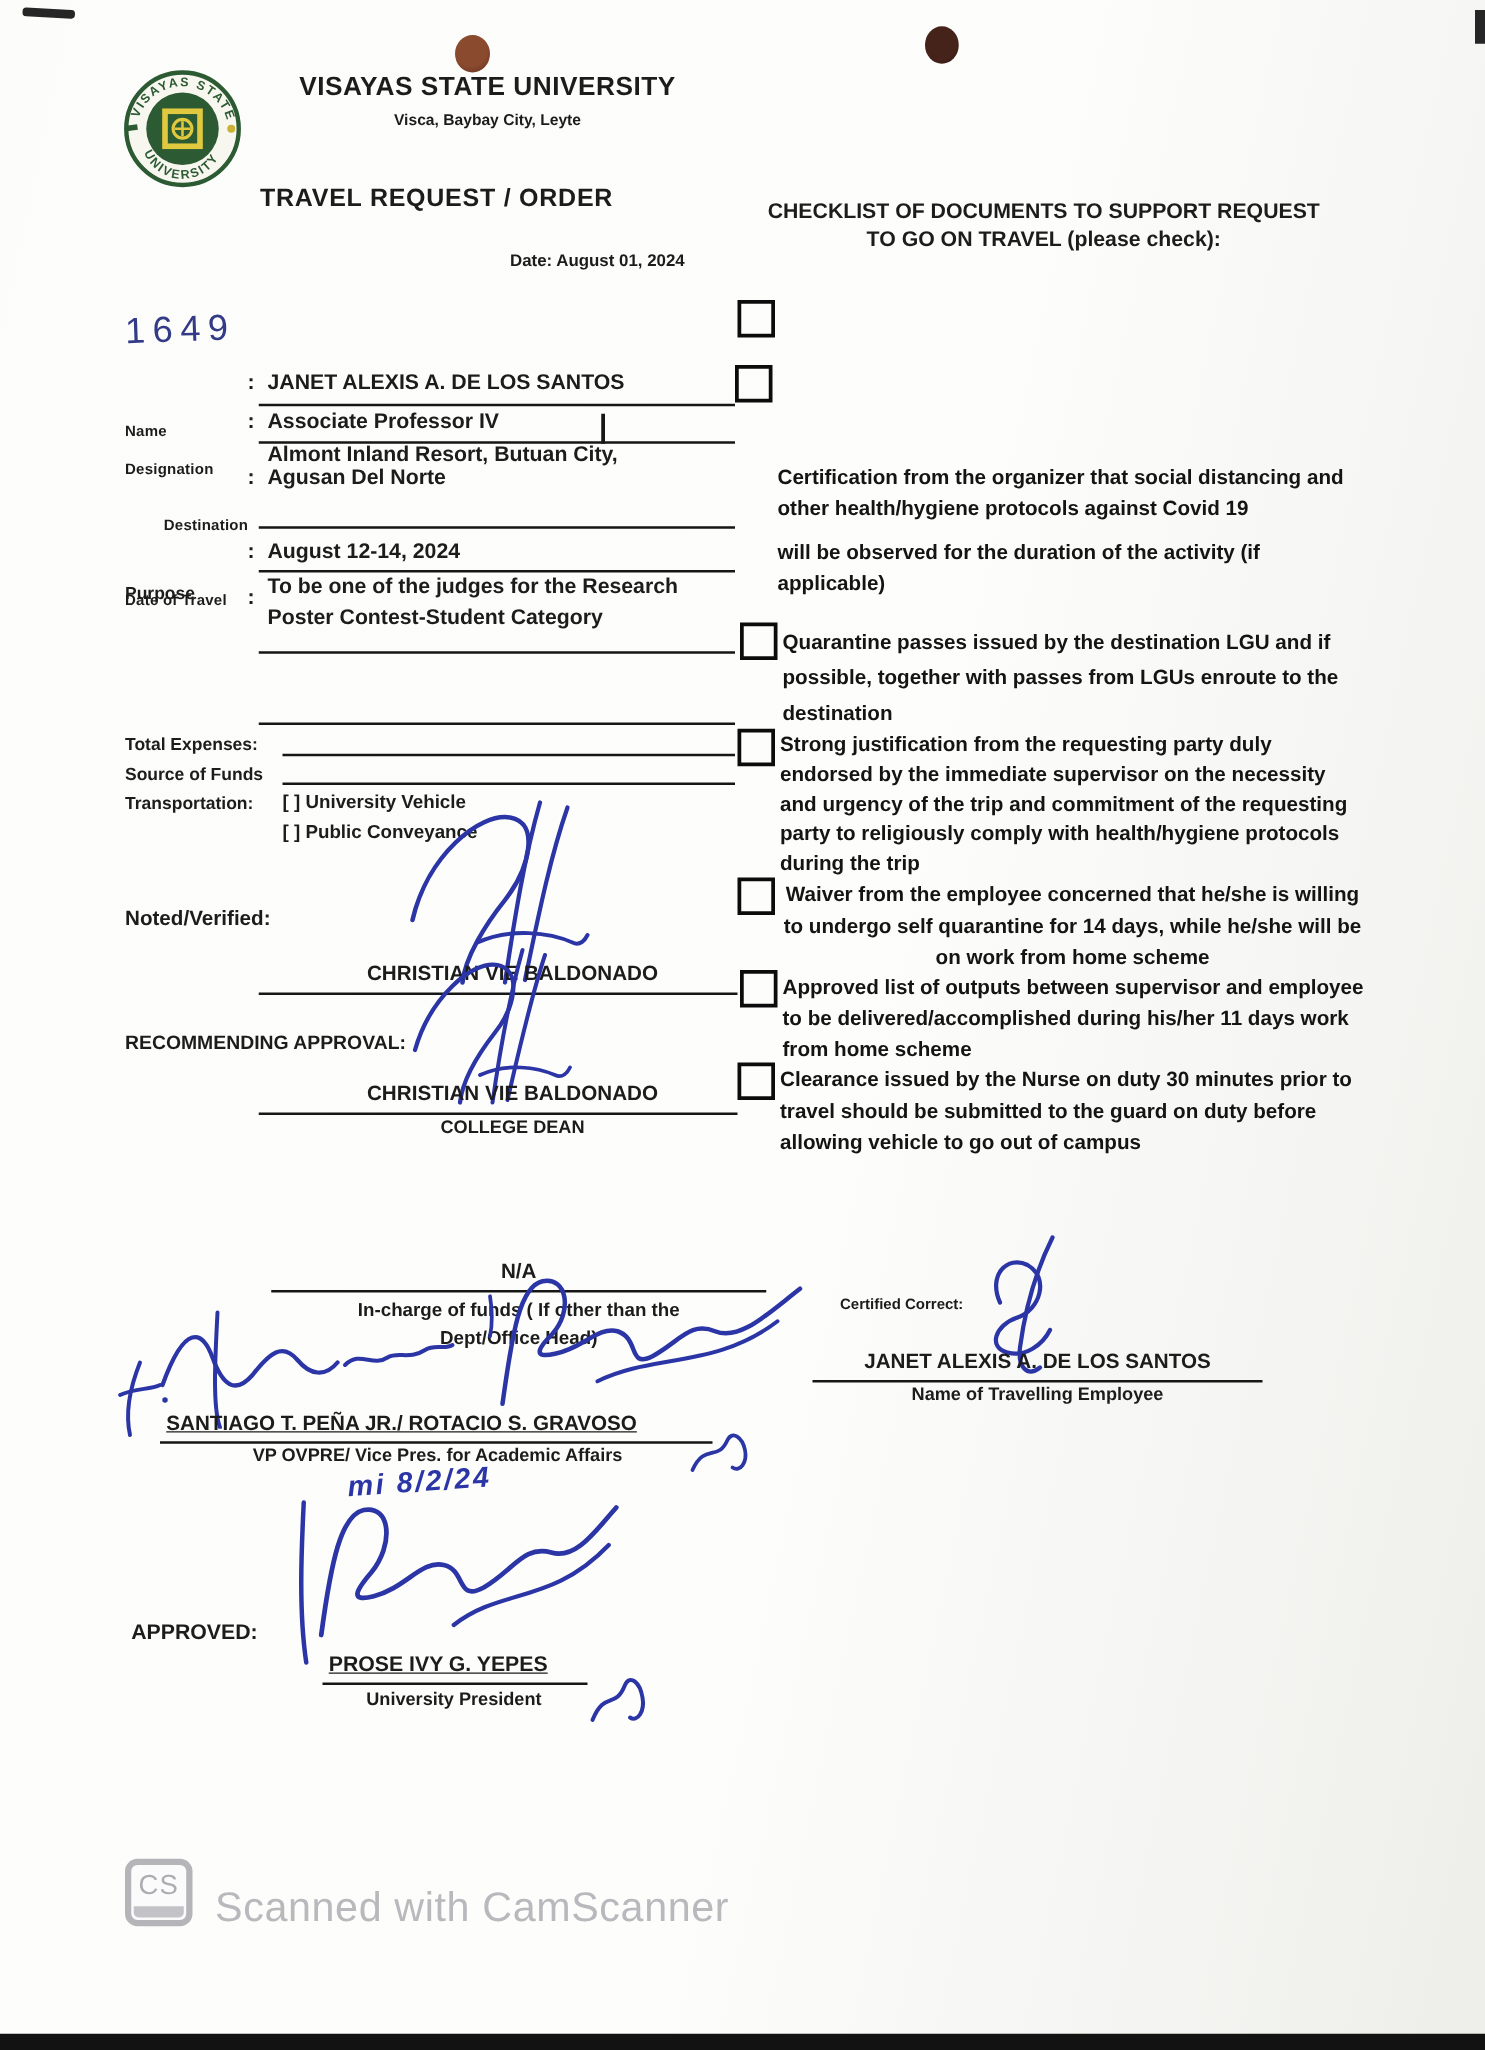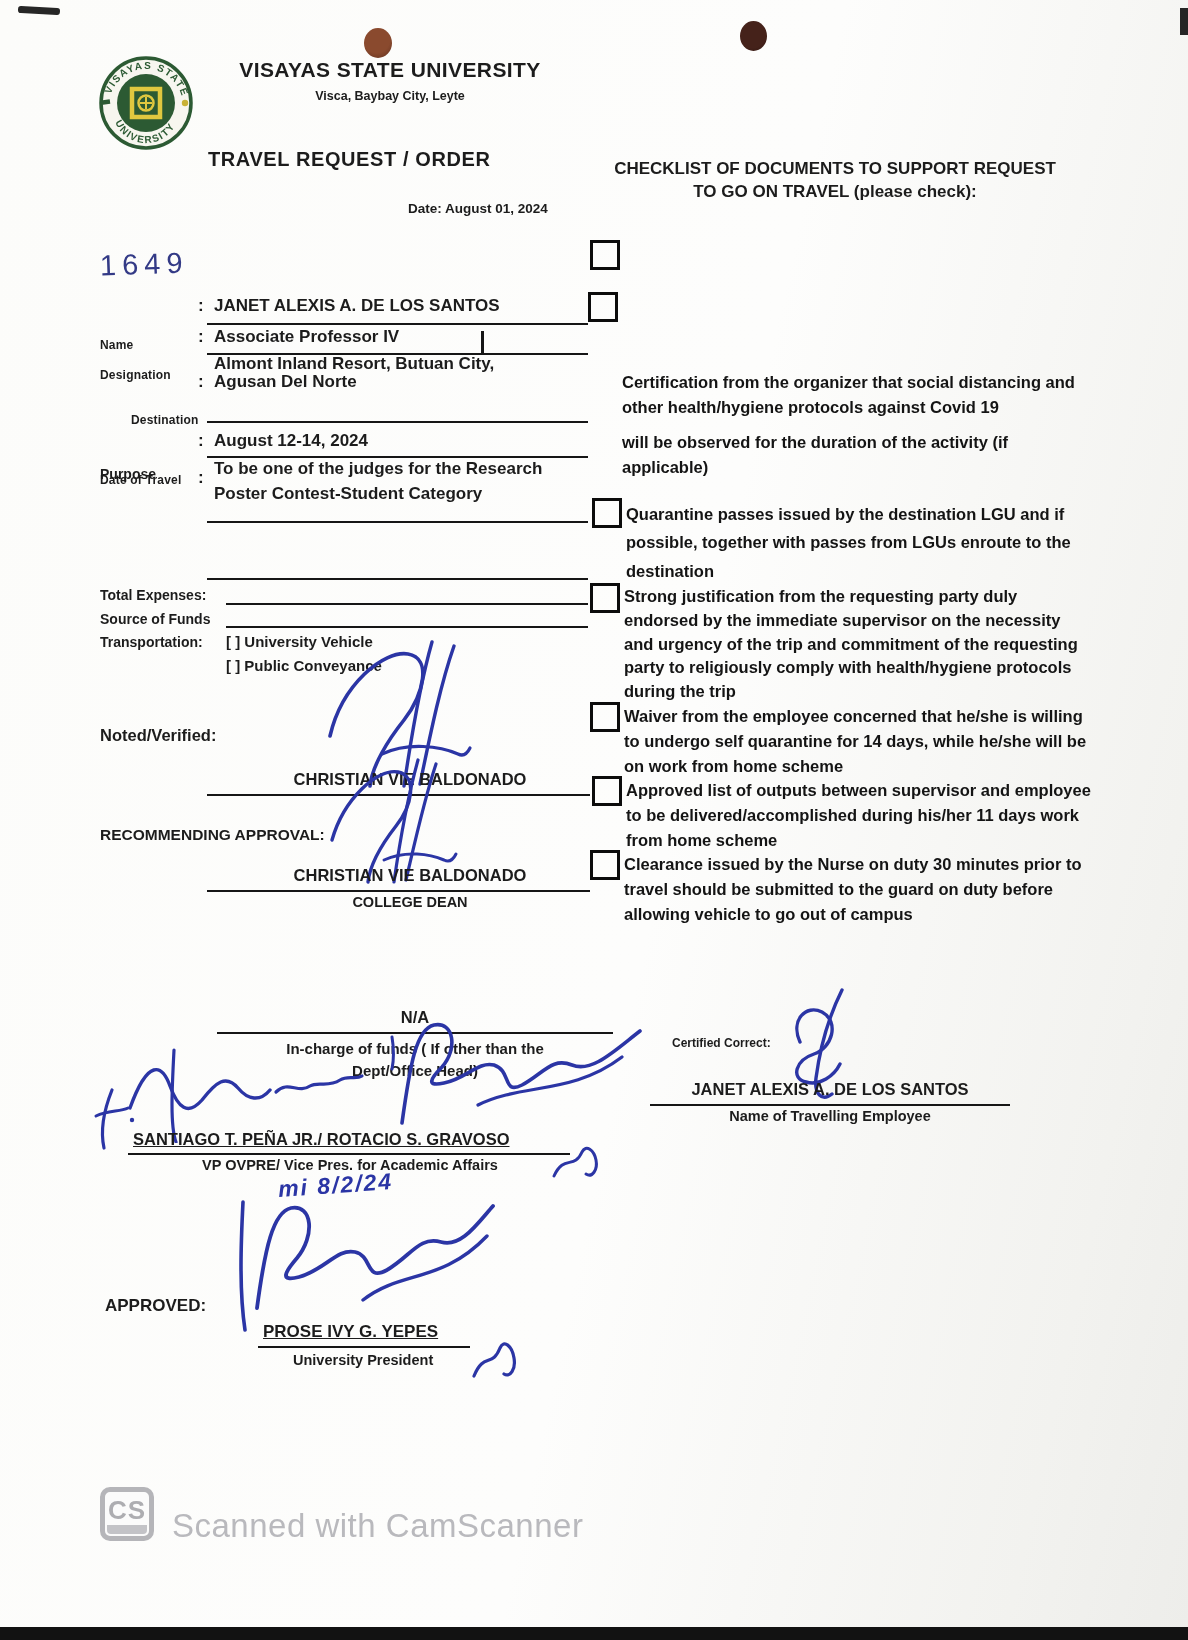--- a/index.html
+++ b/index.html
@@ -19,22 +19,22 @@
   .signame{font-size:16.5px;font-weight:700;white-space:nowrap;}
   .cap{font-size:14.5px;font-weight:700;}
   .sig{position:absolute;pointer-events:none;}
   .sig path{fill:none;stroke:var(--ink-blue,#2b35a5);stroke-linecap:round;stroke-linejoin:round;}
   .hw{color:var(--ink-blue,#2b35a5);font-style:italic;font-weight:700;}
   .punch{position:absolute;border-radius:50%;}
   .tick{position:absolute;background:#161616;}
   .wm-text{font-size:33px;color:var(--watermark-gray,#b9b9bd);font-weight:400;letter-spacing:.5px;margin-top:11px;}
   .cslogo{position:absolute;width:54px;height:54px;border:5px solid #b5b5b9;border-radius:10px;
           box-sizing:border-box;background:#fbfbfb;}
-  .cslogo .cs{position:absolute;left:0;right:0;top:3px;text-align:center;font-size:26px;
-          font-weight:700;color:#adadb1;letter-spacing:1px;}
+  .cslogo .cs{position:absolute;left:0;right:0;top:3px;text-align:center;font-size:22px;
+          font-weight:400;color:#adadb1;letter-spacing:1px;}
   .cslogo .strip{position:absolute;left:2px;right:2px;bottom:2px;height:9px;background:#c3c3c7;
           border-radius:0 0 4px 4px;}
   .bottom-strip{position:absolute;left:0;bottom:0;width:100%;height:13px;background:#121212;}
 </style>
 </head>
 <body>
 
 <div id="page">
 
   <div class="abs" style="left:18px;top:7px;width:42px;height:7px;background:#262626;transform:rotate(3deg);border-radius:3px;"></div>
@@ -142,21 +142,21 @@
   <div class="abs ckitem" style="left:622px;top:370px;width:462px;">Certification from the organizer that social distancing and other health/hygiene protocols against Covid 19</div>
   <div class="abs ckitem" style="left:622px;top:430px;width:430px;">will be observed for the duration of the activity (if applicable)</div>
 
   <div class="cb" style="left:592px;top:498px;"></div>
   <div class="abs ckitem" style="left:626px;top:500px;width:462px;line-height:1.72;">Quarantine passes issued by the destination LGU and if possible, together with passes from LGUs enroute to the destination</div>
 
   <div class="cb" style="left:590px;top:583px;"></div>
   <div class="abs ckitem" style="left:624px;top:585px;width:462px;line-height:1.44;">Strong justification from the requesting party duly endorsed by the immediate supervisor on the necessity and urgency of the trip and commitment of the requesting party to religiously comply with health/hygiene protocols during the trip</div>
 
   <div class="cb" style="left:590px;top:702px;"></div>
-  <div class="abs ckitem" style="left:624px;top:704px;width:468px;">Waiver from the employee concerned that he/she is willing to undergo self quarantine for 14 days, while he/she will be on work from home scheme</div>
+  <div class="abs ckitem" style="left:624px;top:704px;width:468px;text-align:center;">Waiver from the employee concerned that he/she is willing to undergo self quarantine for 14 days, while he/she will be on work from home scheme</div>
 
   <div class="cb" style="left:592px;top:776px;"></div>
   <div class="abs ckitem" style="left:626px;top:778px;width:478px;">Approved list of outputs between supervisor and employee to be delivered/accomplished during his/her 11 days work from home scheme</div>
 
   <div class="cb" style="left:590px;top:850px;"></div>
   <div class="abs ckitem" style="left:624px;top:852px;width:468px;">Clearance issued by the Nurse on duty 30 minutes prior to travel should be submitted to the guard on duty before allowing vehicle to go out of campus</div>
 
   <div class="abs ctr signame" style="left:217px;top:1008px;width:396px;">N/A</div>
   <div class="ln" style="left:217px;top:1032px;width:396px;"></div>
   <div class="abs ctr" style="left:217px;top:1040px;width:396px;font-size:15px;font-weight:700;">In-charge of  funds ( If other than the</div>

